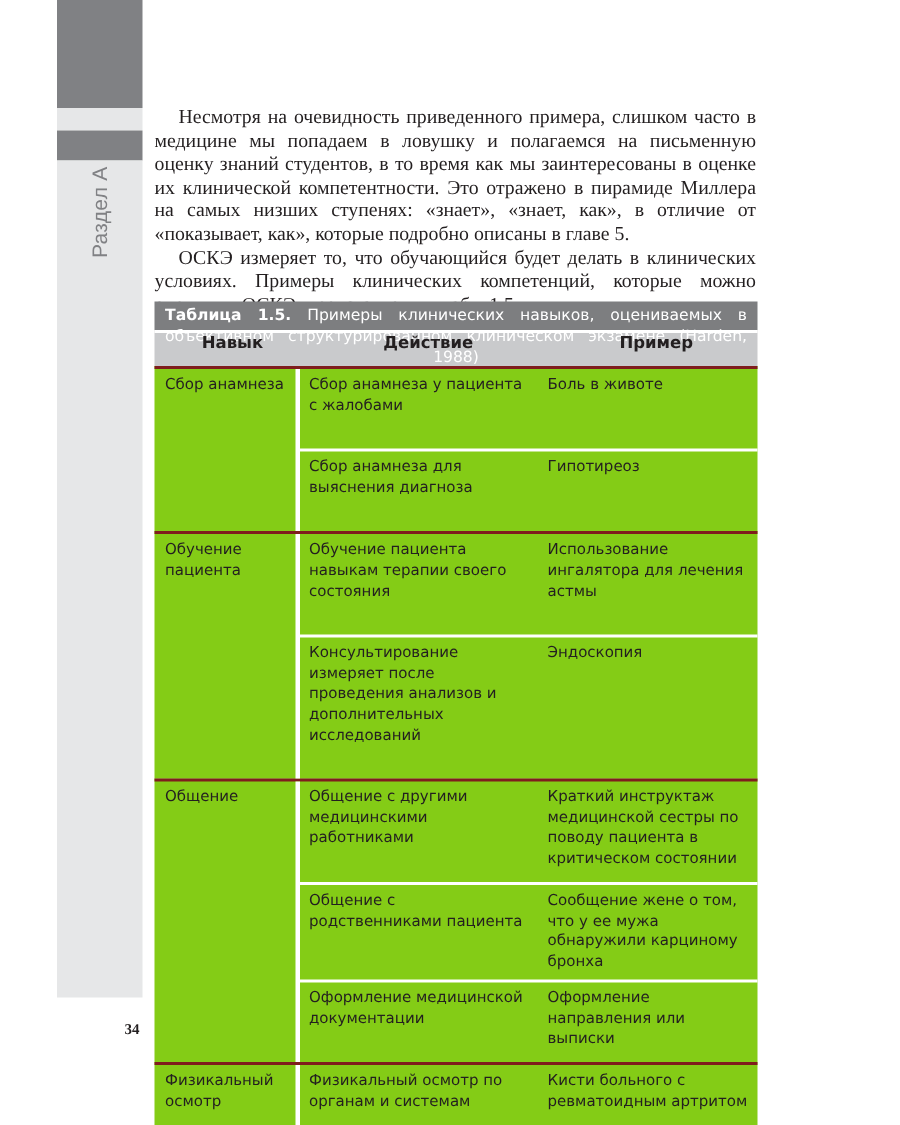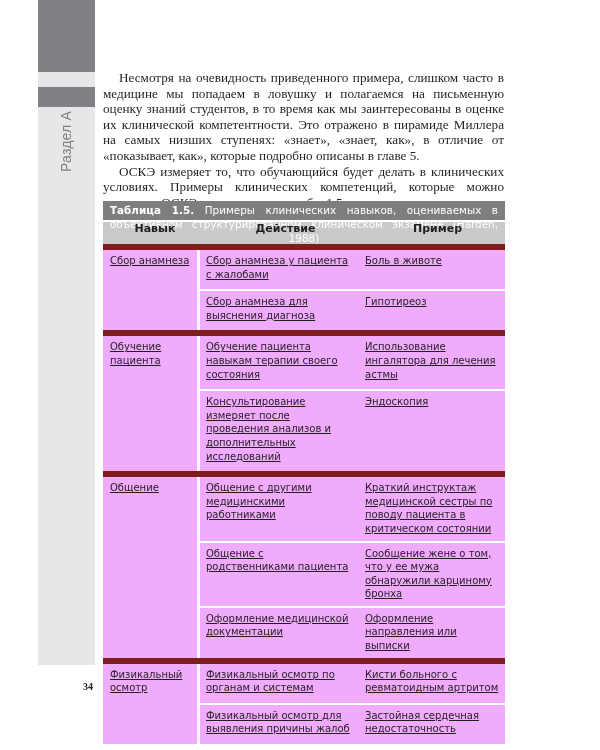--- a/index.html
+++ b/index.html
@@ -53,32 +53,32 @@
   .tbl-header {
     display: flex; background: #c9cacc; height: 22px; 
     font-weight: bold; font-size: 11px; color: #231f20;
     border-top: 2px solid #ffffff;
   }
   .hcell { text-align: center; }
   .c1 { width: 97px; padding-left: 7px; box-sizing: border-box; }
   .c2 { width: 163px; padding-left: 8px; box-sizing: border-box; }
   .c3 { width: 142px; padding-left: 7px; box-sizing: border-box; }
   .group {
-    display: flex; border-top: 6px solid #7f1d1d; background: #f0abfc; text-decoration: underline;
+    display: flex; border-top: 2px solid #7f1d1d; background: #84cc16;
   }
   .group .skill {
     width: 97px; padding: 4px 6px 0 7px; box-sizing: border-box;
     font-size: 10px; line-height: 13.6px; color: #231f20;
     border-right: 3px solid #ffffff;
   }
   .group .rows { flex: 1; }
   .row { display: flex; border-top: 2px solid #ffffff; }
   .row:first-child { border-top: none; }
   .row .act {
-    width: 160px; padding: 4px 6px 8px 6px; box-sizing: border-box;
+    width: 160px; padding: 4px 6px 22px 6px; box-sizing: border-box;
     font-size: 10px; line-height: 13.6px;
   }
   .row .ex {
     flex: 1; padding: 4px 4px 5px 5px; box-sizing: border-box;
     font-size: 10px; line-height: 13.6px;
   }
   .page-num {
     position: absolute; left: 83px; top: 681px;
     font-family: "Liberation Serif", serif; font-weight: bold; font-size: 10px;
     color: #231f20;

